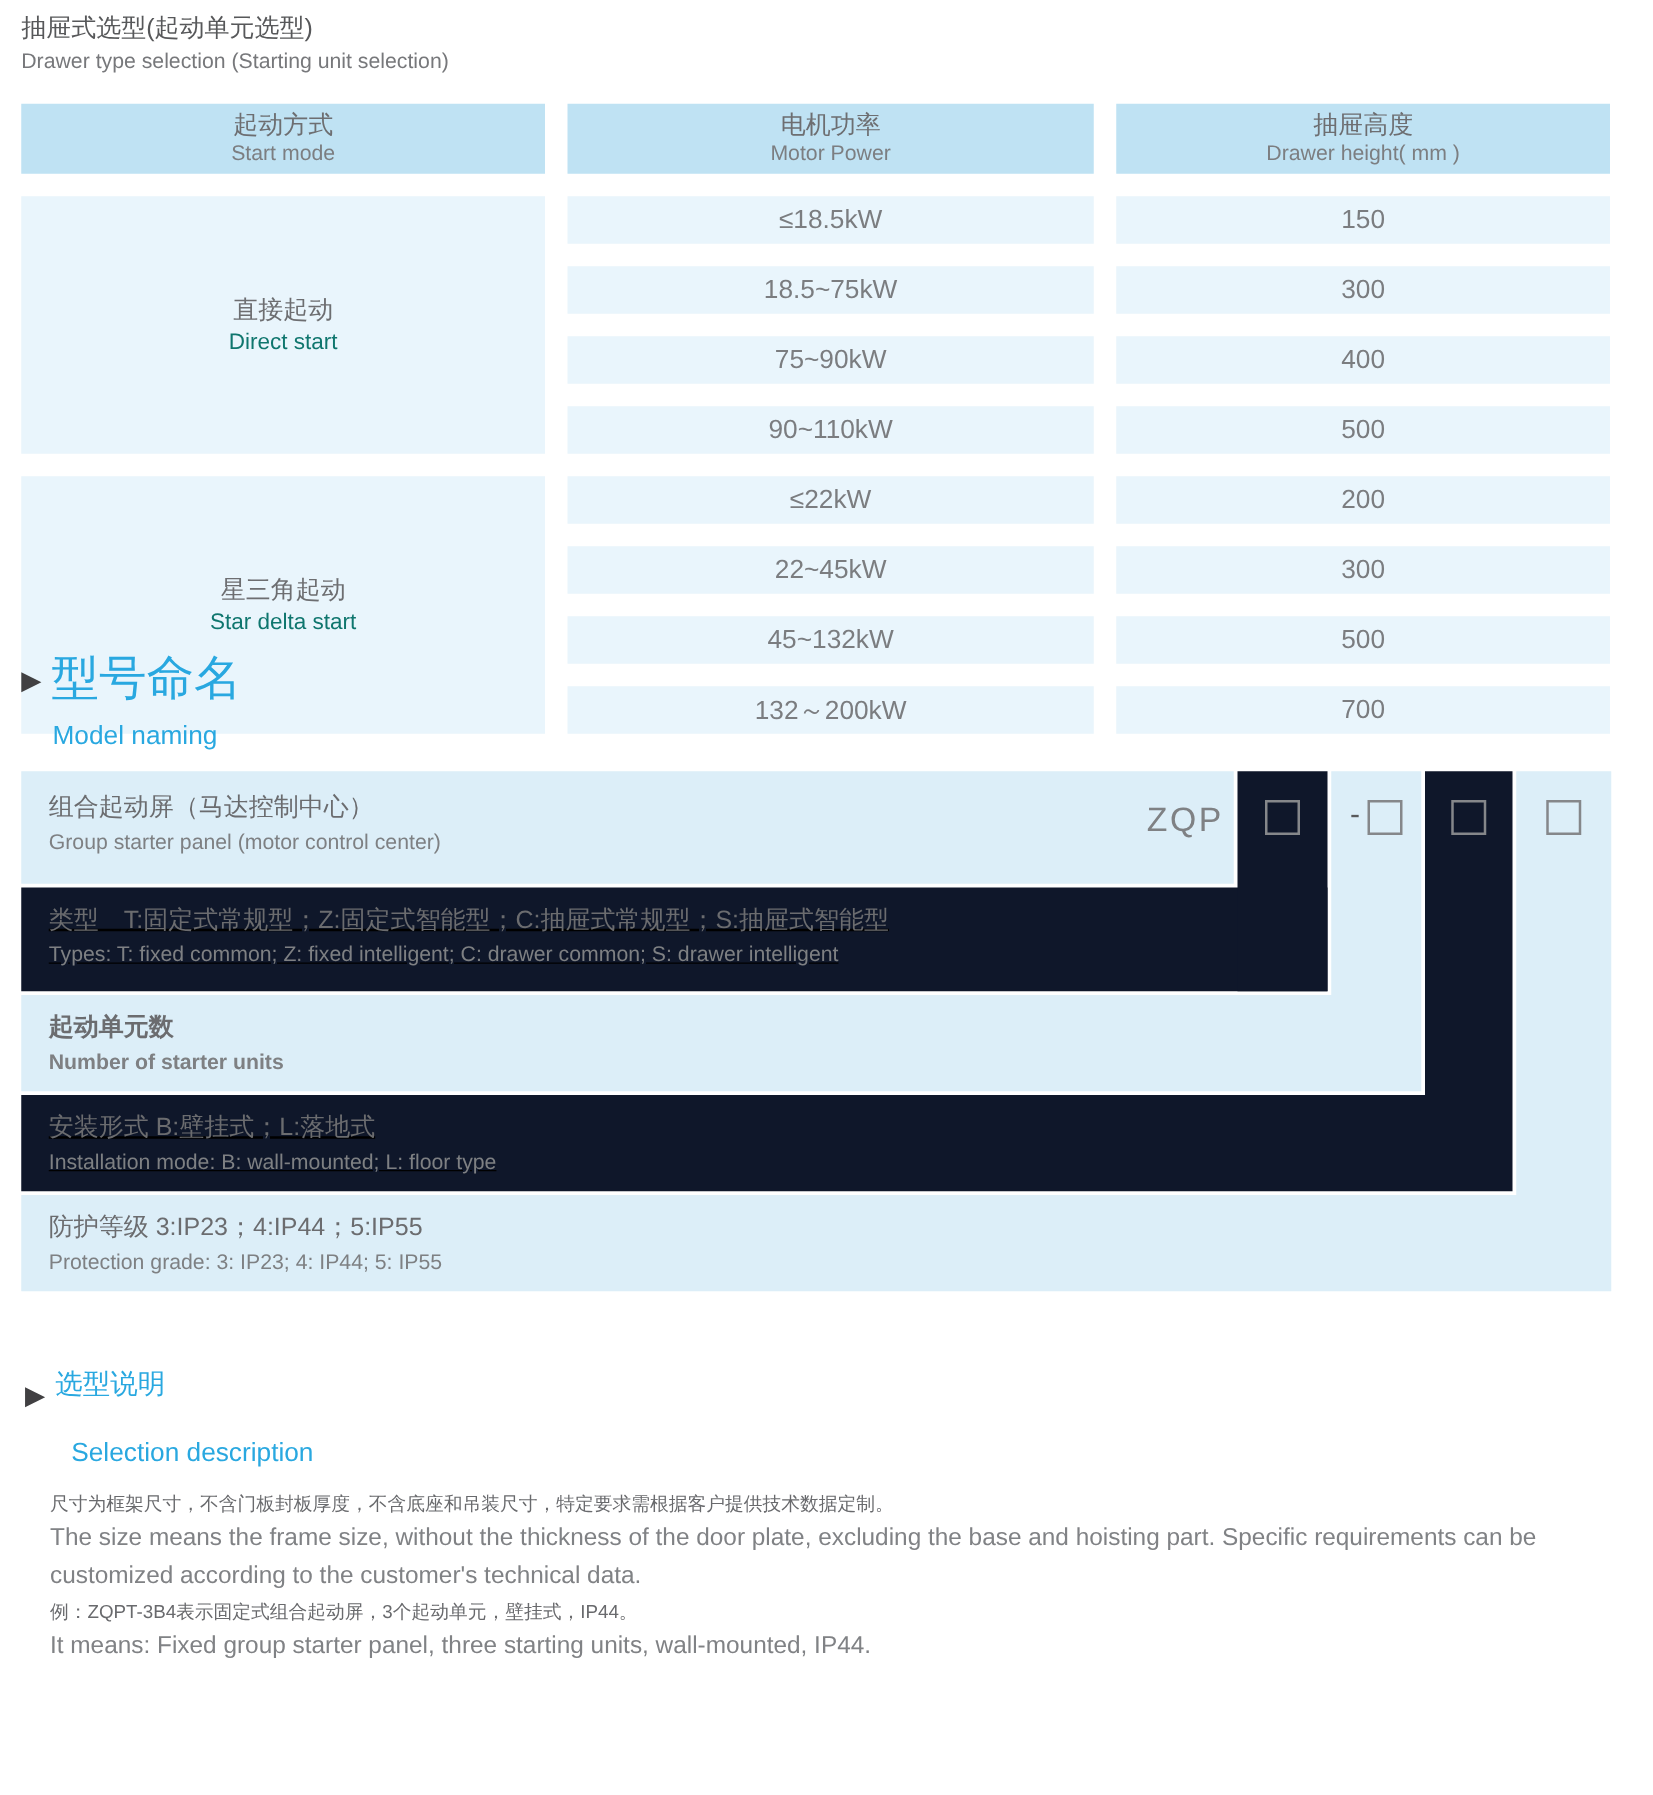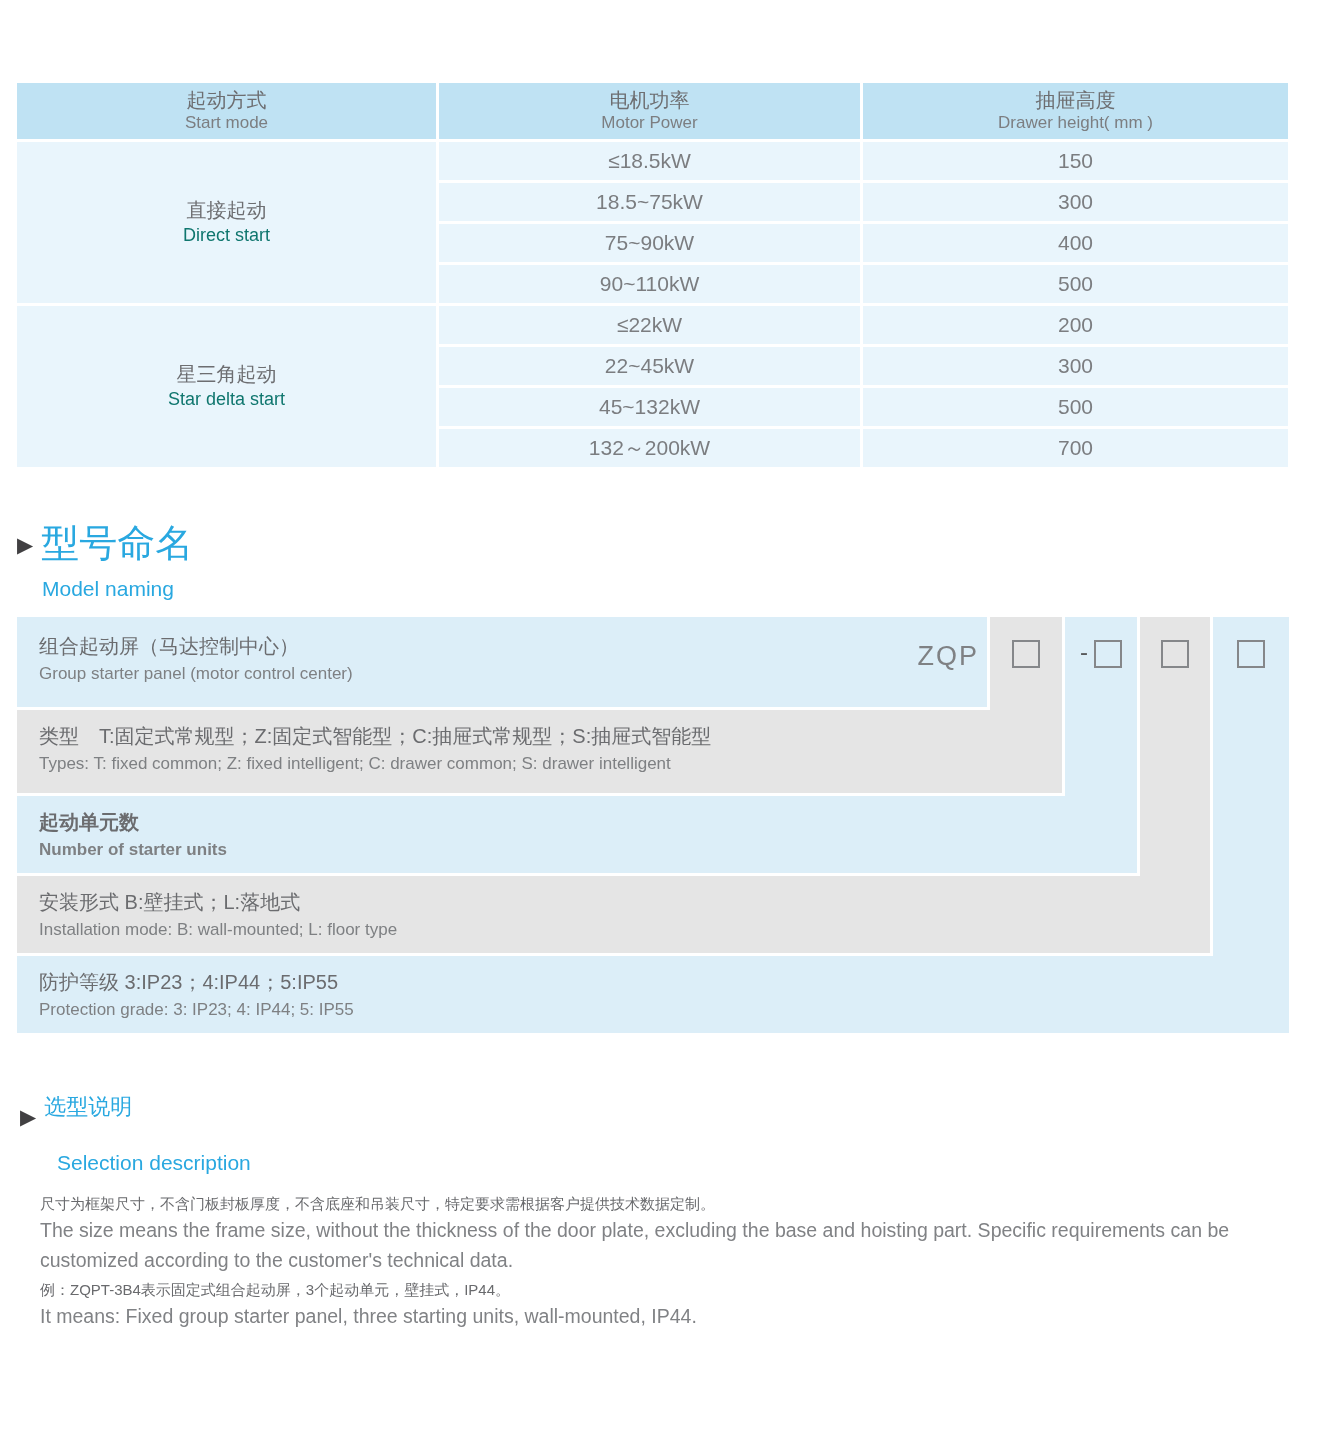--- a/index.html
+++ b/index.html
@@ -15,21 +15,21 @@
   .doc-title .cn{font-size:20px;color:#57585a;line-height:1.3;}
   .doc-title .en{font-size:17px;color:#77787b;line-height:1.5;}
 
   
   .sel-table{
     position:absolute;left:17px;top:83px;width:1271px;
     display:grid;
     grid-template-columns:419px 421px 1fr;
     grid-auto-rows:38px;
     grid-template-rows:56px;
-    gap:3px;
+    gap:18px;
     background:#ffffff;
   }
   .sel-table .th{
     background:#bfe2f3;
     display:flex;flex-direction:column;align-items:center;justify-content:center;
   }
   .sel-table .th .cn{font-size:20px;color:#6d6e71;line-height:1.2;}
   .sel-table .th .en{font-size:17px;color:#7c7e81;line-height:1.25;}
   .sel-table .cell{
     background:#e9f5fc;
@@ -47,21 +47,21 @@
   
   .section-head{position:absolute;display:flex;align-items:flex-start;}
   .tri{color:#414042;font-size:21px;line-height:1;margin-top:12px;margin-right:8px;}
   .section-head .t-cn{font-size:38px;color:#29a8e0;line-height:1.15;}
   .sub-head{position:absolute;font-size:21px;color:#29a8e0;}
 
   
   .diagram{position:absolute;left:17px;top:617px;width:1272px;height:416px;}
   .band,.col{position:absolute;box-sizing:border-box;}
   .blue{background:#dceef8;}
-  .gray{background:#e5e5e5;}
+  .gray{background:#0f172a;text-decoration:underline;}
   .band{padding:11px 0 0 22px;}
   .band .cn{font-size:20px;color:#6b6c6f;line-height:1.5;}
   .band .en{font-size:17px;color:#7e8083;line-height:1.5;}
   .r1{left:0;top:0;width:970px;height:90px;padding-top:14px;}
   .r2{left:0;top:93px;width:1045px;height:83px;}
   .r3{left:0;top:179px;width:1120px;height:77px;font-weight:bold;}
   .r4{left:0;top:259px;width:1193px;height:77px;}
   .r5{left:0;top:339px;width:1272px;height:77px;}
   .c1{left:973px;top:0;width:72px;height:176px;}
   .c2{left:1048px;top:0;width:72px;height:179px;}
@@ -82,20 +82,24 @@
   
   .desc{position:absolute;left:40px;top:1192px;width:1250px;}
   .desc .p-cn{font-size:15px;color:#696a6d;line-height:1.55;margin:0;}
   .desc .p-en{font-size:19.5px;color:#808285;line-height:1.55;margin:0 0 2px 0;}
 </style>
 </head>
 <body>
 
 <div class="page">
 
+  <div class="doc-title">
+    <div class="cn">抽屉式选型(起动单元选型)</div>
+    <div class="en">Drawer type selection (Starting unit selection)</div>
+  </div>
 
   <div class="sel-table">
     <div class="th">
       <span class="cn">起动方式</span>
       <span class="en">Start mode</span>
     </div>
     <div class="th">
       <span class="cn">电机功率</span>
       <span class="en">Motor Power</span>
     </div>

